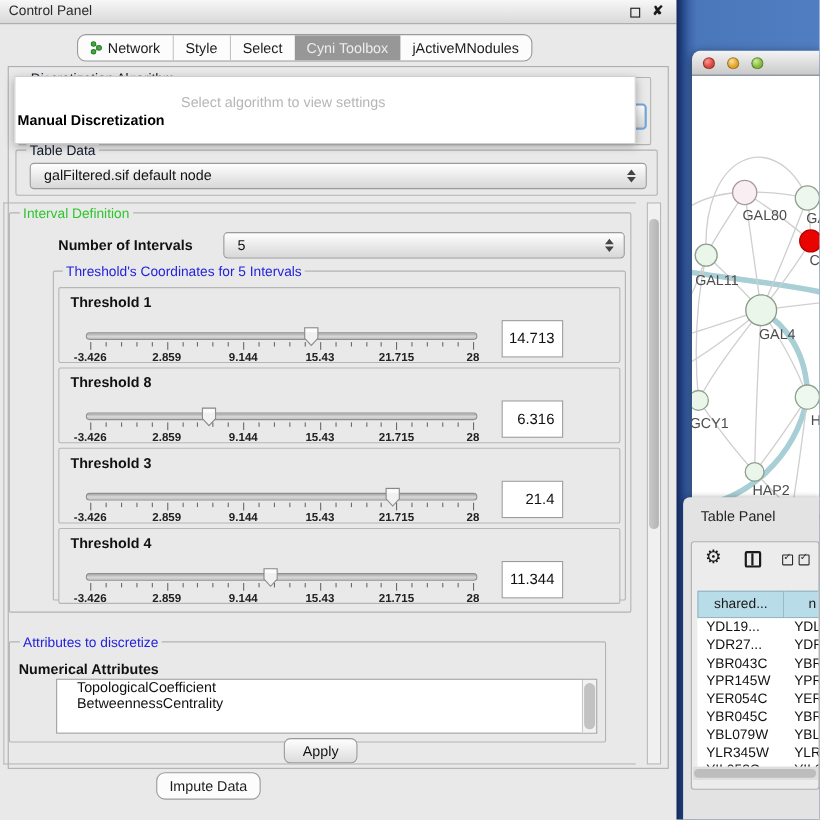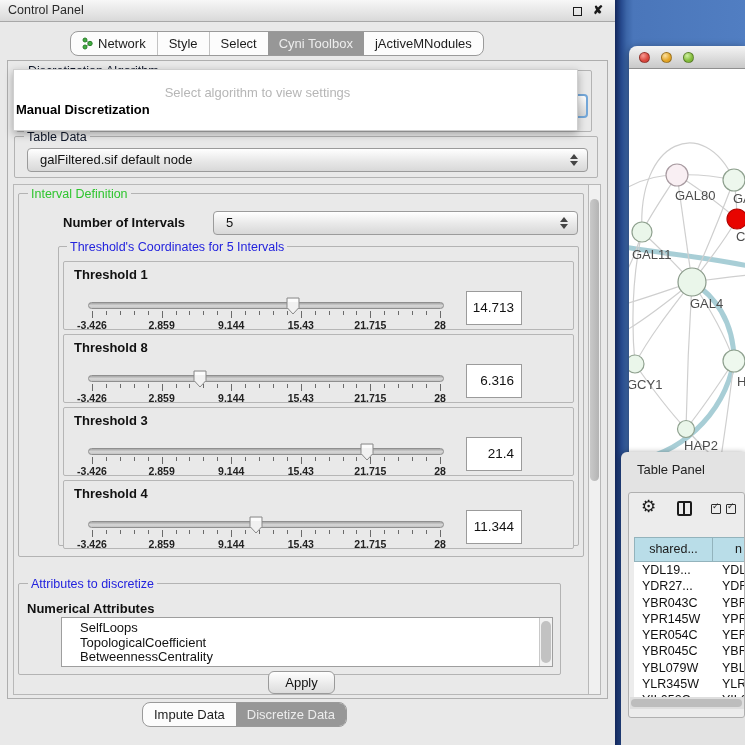--- a/index.html
+++ b/index.html
@@ -48,21 +48,21 @@
     font-size:13px; color:#b6b6b6; }
   #algo-popup .opt0 { position:absolute; left:2px; top:32px; font-size:13px; font-weight:bold; color:#000; }
   #algo-popup .opt1 { position:absolute; left:2px; top:48px; font-size:13px; color:#000; }
 
   #tabledata-group { left:14px; top:136px; width:584px; height:42px; }
   #tabledata-label { left:24px; top:130px; }
   #tabledata-combo { left:27px; top:148px; width:561px; height:24px; }
   #tabledata-combo .val { line-height:22px; }
 
   
-  #viewport { position:absolute; left:13px; top:184px; width:575px; height:511px;
+  #viewport { position:absolute; left:3px; top:184px; width:575px; height:511px;
     border:1px solid #b8b8b8; border-right:none; overflow:hidden; }
   #vscroll { position:absolute; left:588px; top:184px; width:13px; height:511px;
     background:#f0f0f0; border:1px solid #b8b8b8; }
   #vscroll .thumb { position:absolute; left:1px; top:14px; width:9px; height:282px;
     border-radius:5px; background:linear-gradient(90deg,#c9c9c9,#b4b4b4); }
 
   #interval-group { left:4px; top:8px; width:566px; height:364px; }
   #interval-label { left:14px; top:2px; }
   #noi-label { position:absolute; left:49px; top:30px; font-size:13px; font-weight:bold; color:#111; }
   #noi-combo { left:199px; top:26px; width:365px; height:24px; }
@@ -426,42 +426,38 @@
       <div class="th-value">11.344</div>
     </div>
   </div>
 </div>
 
     <div class="group" id="attr-group"></div>
     <div class="group-label blue" id="attr-label">Attributes to discretize</div>
     <div id="attr-heading">Numerical Attributes</div>
     <div id="attr-list">
       <div id="attr-items">
-          <div class="attr-item" style="margin-top: 3px;">SelfLoops</div>
           <div class="attr-item" style="margin-top: 0px;">TopologicalCoefficient</div>
           <div class="attr-item" style="margin-top: 0px;">BetweennessCentrality</div>
         </div>
       <div class="sb">
           <div class="thumb"></div>
         </div>
     </div>
 
     <div id="apply-btn">Apply</div>
   </div>
 
   <div id="vscroll">
       <div class="thumb"></div>
     </div>
 
   <div class="tabbar" id="bottom-tabs">
     <div class="tab">
       <span>Impute Data</span>
-    </div>
-    <div class="tab sel">
-      <span>Discretize Data</span>
     </div>
   </div>
 </div>
 
 <div id="desktop">
 
   <div id="net-window">
     <div id="net-titlebar">
       <div class="light red"></div>
       <div class="light yellow"></div>

